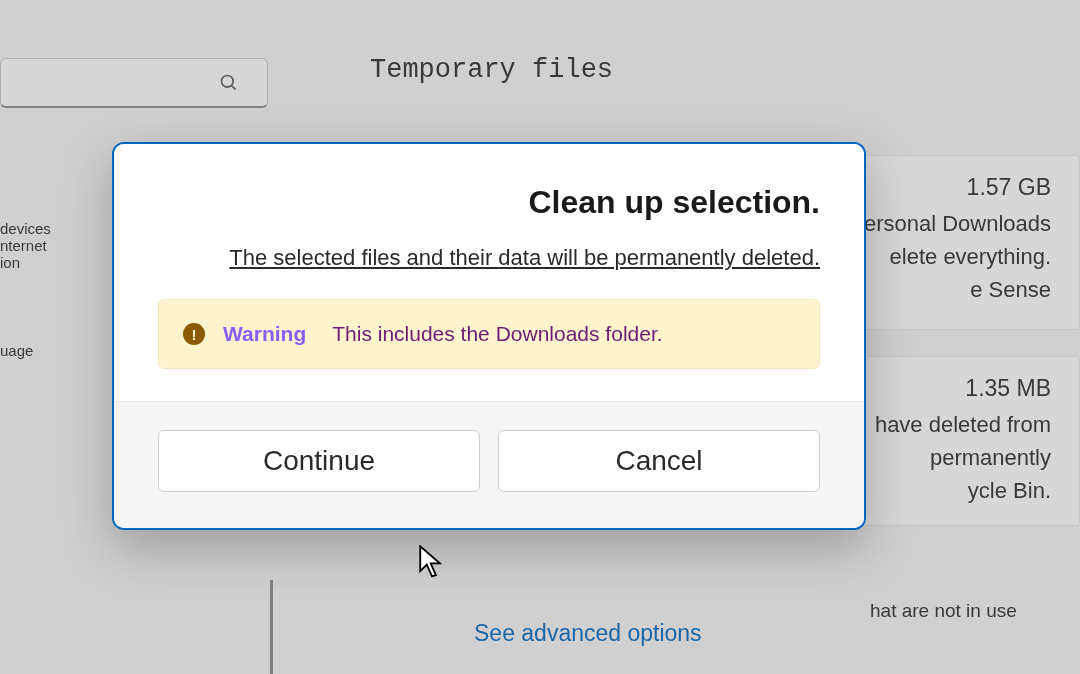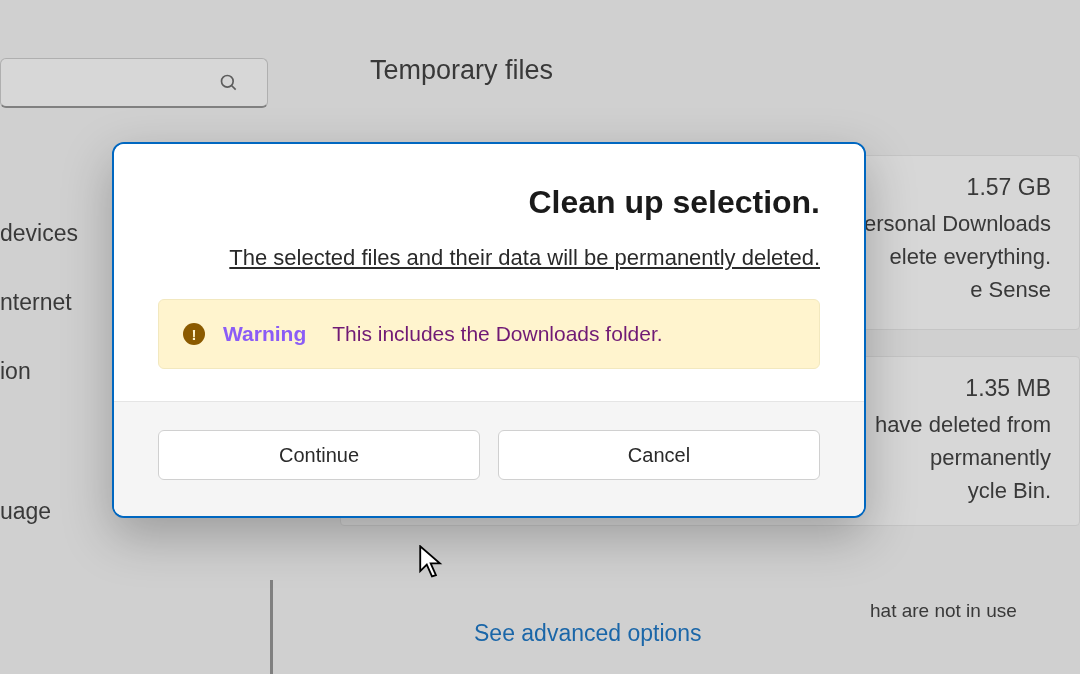--- a/index.html
+++ b/index.html
@@ -47,41 +47,41 @@
       justify-content: flex-end;
       padding-right: 28px;
     }
 
     .nav-items {
       position: absolute;
       left: 0;
       top: 220px;
       display: flex;
       flex-direction: column;
-      gap: 42px;
-      font-size: 23px;
+      font-size: 15px;
       color: #2a2a2a;
     }
 
     .bg-right {
       position: absolute;
       left: 340px;
       top: 0;
       right: 0;
       height: 100%;
       background: #f6f6f6;
     }
 
     .page-title {
       position: absolute;
       left: 370px;
       top: 55px;
       font-size: 27px;
       font-weight: 400;
       color: #2a2a2a;
+      font-family: Liberation Mono, monospace;
     }
 
     .vline {
       position: absolute;
       left: 270px;
       top: 580px;
       width: 3px;
       height: 94px;
       background: #8a8a8a;
     }
@@ -197,25 +197,25 @@
     .dialog-footer {
       background: #f5f5f5;
       border-top: 1px solid #e5e5e5;
       padding: 28px 44px 36px 44px;
       display: flex;
       gap: 18px;
     }
 
     .dlg-btn {
       flex: 1;
-      height: 50px;
+      height: 62px;
       background: #ffffff;
       border: 1px solid #d0d0d0;
       border-radius: 6px;
-      font-size: 20px;
+      font-size: 28px;
       color: #2a2a2a;
       display: flex;
       align-items: center;
       justify-content: center;
       cursor: pointer;
     }
 
     .cursor {
       position: absolute;
       left: 418px;

